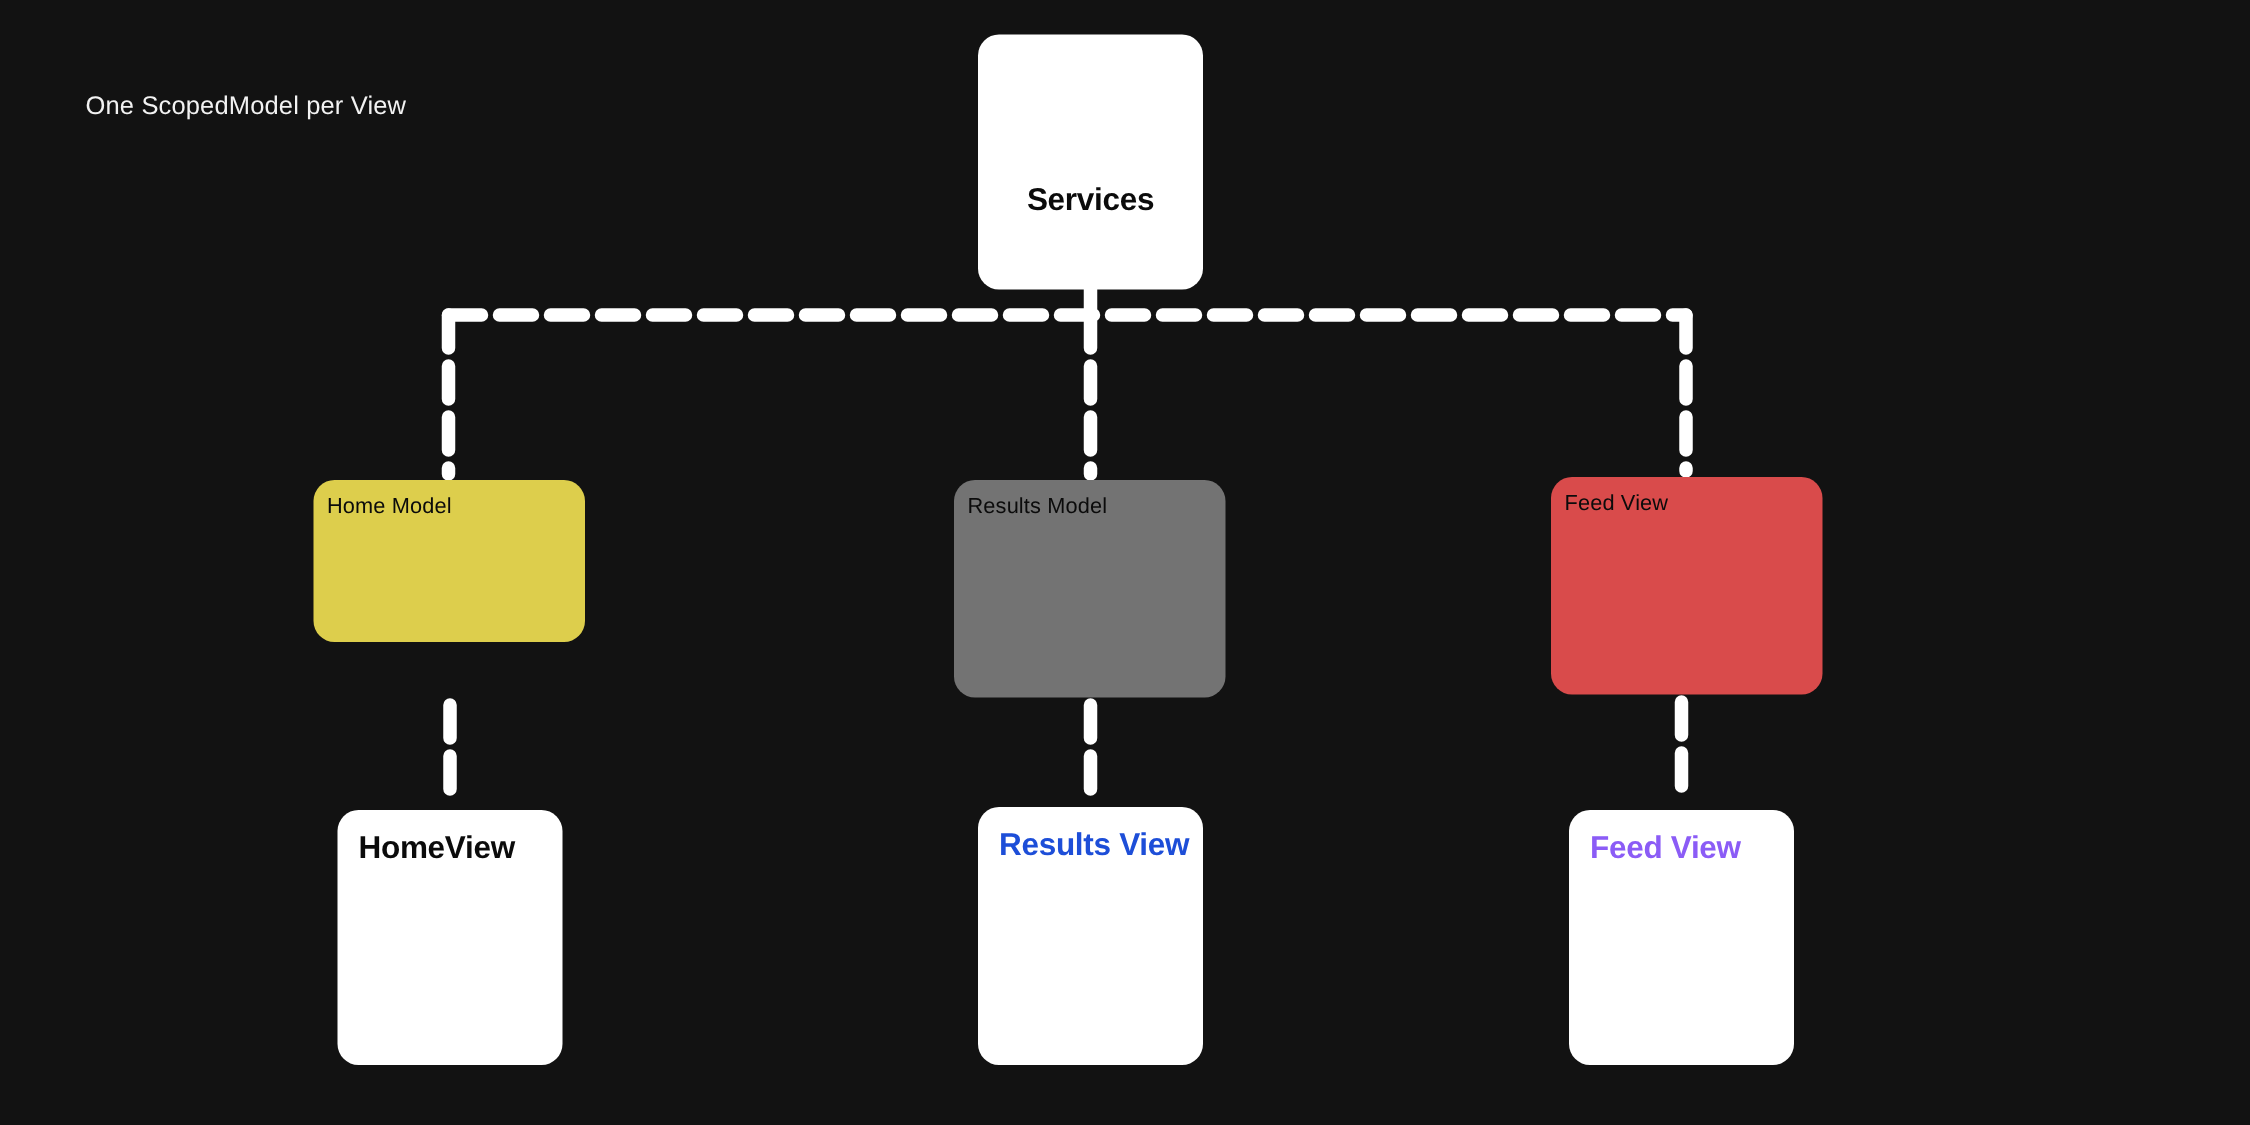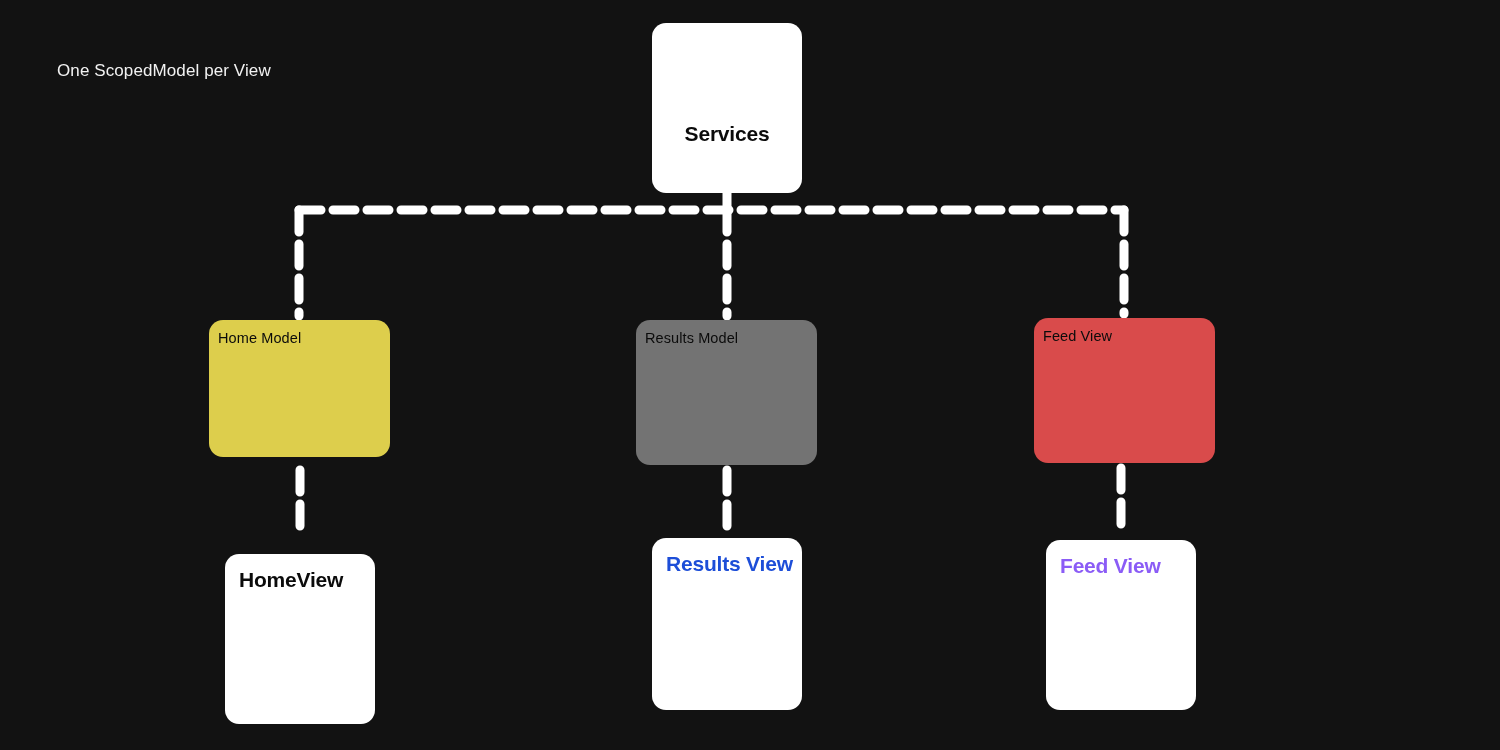--- a/index.html
+++ b/index.html
@@ -89,33 +89,33 @@
       <path d="M 1124 210 L 1124 314" fill="none" stroke="#ffffff" stroke-width="9" stroke-linecap="round" stroke-dasharray="22 12"></path>
       <path d="M 300 470 L 300 536" fill="none" stroke="#ffffff" stroke-width="9" stroke-linecap="round" stroke-dasharray="22 12"></path>
       <path d="M 727 470 L 727 534" fill="none" stroke="#ffffff" stroke-width="9" stroke-linecap="round" stroke-dasharray="22 12"></path>
       <path d="M 1121 468 L 1121 536" fill="none" stroke="#ffffff" stroke-width="9" stroke-linecap="round" stroke-dasharray="22 12"></path>
     </svg>
 
   <div class="node white services" style="left: 652px; top: 23px; width: 150px; height: 170px; background: rgb(255, 255, 255);">
     <span class="node-label" style="color: rgb(11, 11, 11);">Services</span>
   </div>
 
-  <div class="node model" style="left: 209px; top: 320px; width: 181px; height: 137px; background: rgb(221, 206, 76);">
+  <div class="node model" style="left: 209px; top: 320px; width: 181px; height: 108px; background: rgb(221, 206, 76);">
     <span class="node-label" style="color: rgb(11, 11, 11);">Home Model</span>
   </div>
 
   <div class="node model" style="left: 636px; top: 320px; width: 181px; height: 145px; background: #737373;">
     <span class="node-label" style="color: rgb(11, 11, 11);">Results Model</span>
   </div>
 
   <div class="node model" style="left: 1034px; top: 318px; width: 181px; height: 145px; background: rgb(217, 75, 75);">
     <span class="node-label" style="color: rgb(11, 11, 11);">Feed View</span>
   </div>
 
-  <div class="node white view" style="left: 225px; top: 540px; width: 150px; height: 170px; background: rgb(255, 255, 255); margin-top: 14px;">
+  <div class="node white view" style="left: 225px; top: 540px; width: 150px; height: 170px; background: rgb(255, 255, 255);">
     <span class="node-label" style="color: rgb(11, 11, 11);">HomeView</span>
   </div>
 
   <div class="node white view" style="left: 652px; top: 538px; width: 150px; height: 172px; background: rgb(255, 255, 255);">
     <span class="node-label" style="color: #1d4ed8;">Results View</span>
   </div>
 
   <div class="node white view" style="left: 1046px; top: 540px; width: 150px; height: 170px; background: rgb(255, 255, 255);">
     <span class="node-label" style="color: #8b5cf6;">Feed View</span>
   </div>

